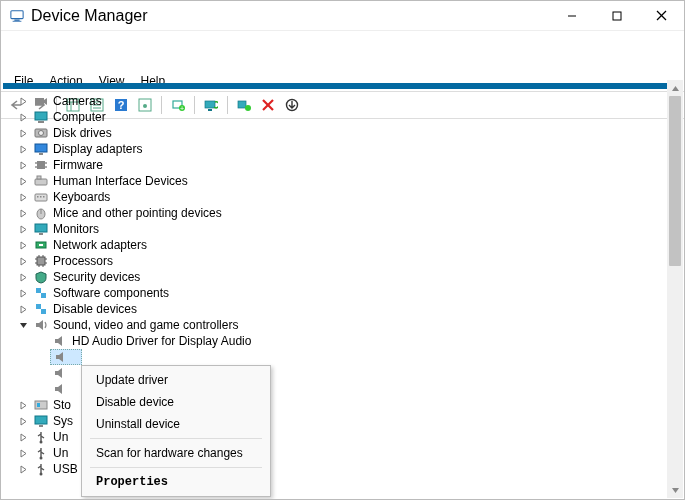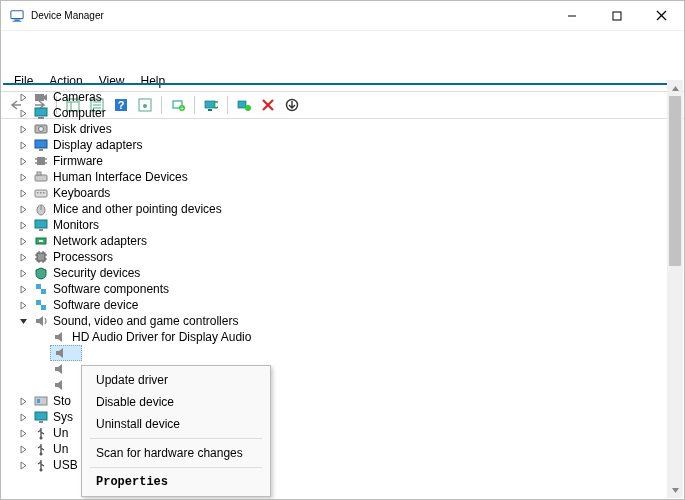--- a/index.html
+++ b/index.html
@@ -16,21 +16,21 @@
     position: relative;
   }
   .titlebar {
     height: 30px;
     display: flex;
     align-items: center;
     padding-left: 8px;
     border-bottom: 1px solid #eee;
   }
   .titlebar .app-icon { width: 16px; height: 16px; margin-right: 6px; display:flex;align-items:center;justify-content:center; }
-  .titlebar .title { flex: 1; font-size: 10px; }
+  .titlebar .title { flex: 1; font-size: 16px; }
   .win-controls { display: flex; }
   .win-btn { width: 45px; height: 30px; display:flex; align-items:center; justify-content:center; }
   .menubar {
     height: 20px;
     display: flex;
     align-items: center;
     padding-left: 6px;
     gap: 2px;
     margin-top: 40px;
   }
@@ -42,21 +42,21 @@
     padding: 2px 4px;
     gap: 2px;
     border-top: 1px solid #ddd;
     border-bottom: 1px solid #ddd;
   }
   .tbtn { width: 22px; height: 22px; display:flex;align-items:center;justify-content:center; border-radius:2px; }
   .tsep { width:1px; height:18px; background:#ccc; margin:0 3px; }
   .content {
     position: absolute;
     top: 82px; left: 2px; right: 2px; bottom: 2px;
-    border-top: 2px solid #0369a1;
+    border-top: 6px solid #0369a1;
     overflow: hidden;
     padding-top: 2px;
   }
   .tree { padding: 2px 0 2px 14px; }
   .node { display:flex; align-items:center; height:16px; padding:0; white-space:nowrap; }
   .spacer1 { width: 19px; }
   .exp { width:12px; height:12px; display:flex;align-items:center;justify-content:center; margin-right:2px; color:#555; }
   .exp-blank { width:14px; }
   .dev-icon { width:16px; height:16px; margin:0 4px 0 2px; display:flex;align-items:center;justify-content:center; flex-shrink:0; }
   .label { font-size:12px; }
@@ -411,21 +411,21 @@
           <svg width="9" height="9">
             <path d="M2 1 L7 4.5 L2 8 Z" fill="none" stroke="#777" stroke-width="1"></path>
           </svg>
         </span>
       <span class="dev-icon">
           <svg width="14" height="14">
             <rect x="2" y="2" width="5" height="5" fill="#4ad"></rect>
             <rect x="7" y="7" width="5" height="5" fill="#4ad"></rect>
           </svg>
         </span>
-      <span class="label">Software device</span>
+      <span class="label">Disable devices</span>
     </div>
 
     <div class="node">
       <span class="exp">
           <svg width="9" height="9">
             <path d="M1 2 L8 2 L4.5 7 Z" fill="#333"></path>
           </svg>
         </span>
       <span class="dev-icon">
           <svg width="14" height="14">

